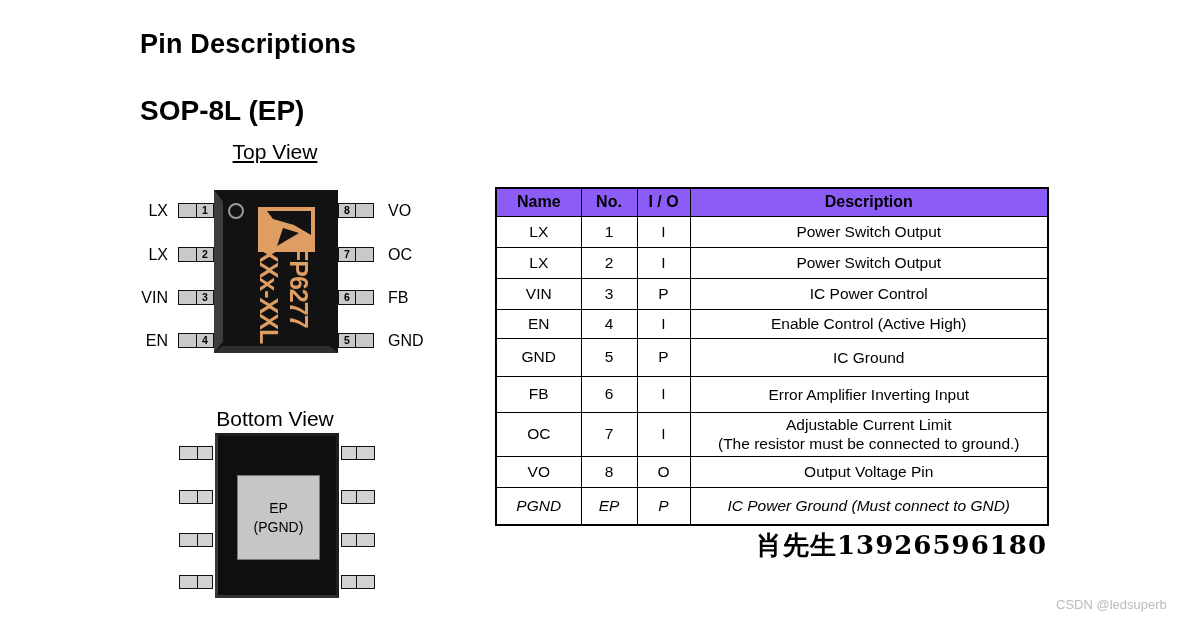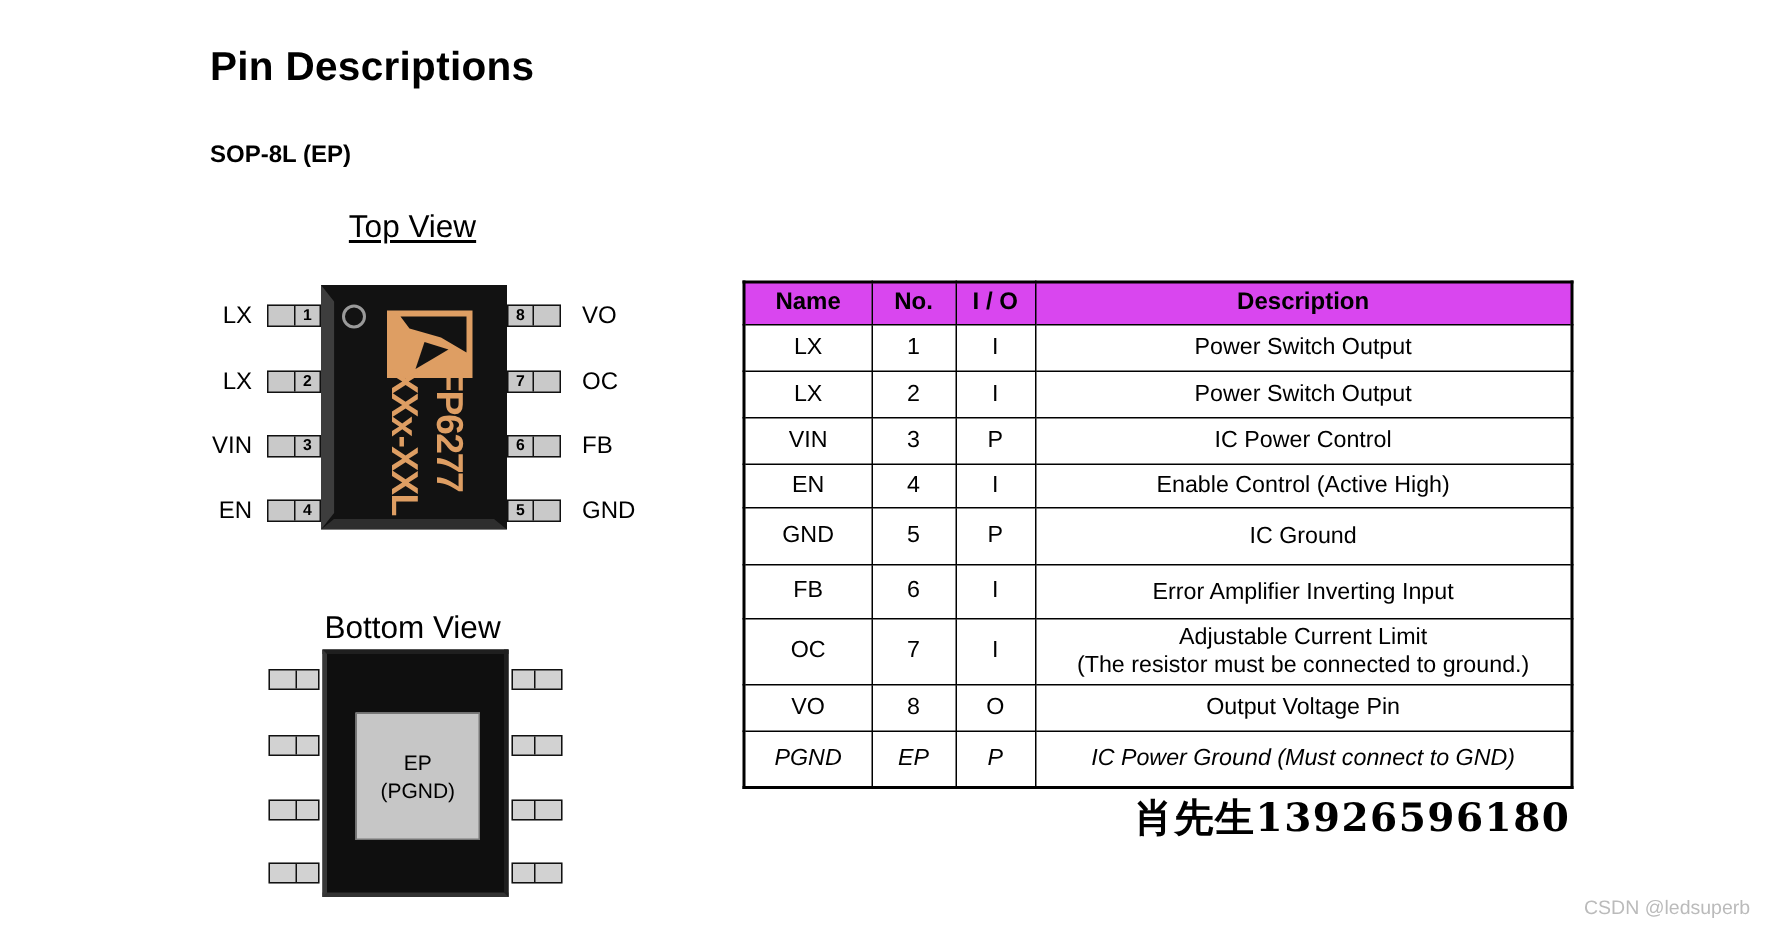--- a/index.html
+++ b/index.html
@@ -2,21 +2,21 @@
 <html><head>
 <meta charset="utf-8">
 <style>
   * { margin:0; padding:0; box-sizing:border-box; }
   html,body { background:#ffffff; }
   body { font-family:"Liberation Sans", sans-serif; color:#000; }
   .page { position:relative; width:1192px; height:623px; background:#fff; overflow:hidden; }
 
   
   .doc-title   { position:absolute; left:140px; top:29px;  font-size:27px; font-weight:bold; letter-spacing:0.2px; }
-  .pkg-title   { position:absolute; left:140px; top:95px;  font-size:16px; font-weight:bold; }
+  .pkg-title   { position:absolute; left:140px; top:95px;  font-size:28px; font-weight:bold; }
   .view-title  { position:absolute; width:200px; text-align:center; font-size:21px; }
   .top-view-title    { left:175px; top:140px;text-decoration:underline; }
   .bottom-view-title { left:175px; top:407px; }
 
   
   .chip-top { position:absolute; left:214px; top:190px; width:124px; height:163px; background:#121212; }
   .bevel-left   { position:absolute; left:0; top:0; width:9px; height:100%; background:#3d3d3d;
                   clip-path:polygon(0 0,100% 7%,100% 93%,0 100%); }
   .bevel-bottom { position:absolute; left:0; bottom:0; width:100%; height:7px; background:#2e2e2e;
                   clip-path:polygon(0 100%,100% 100%,93% 0,7% 0); }
@@ -52,21 +52,21 @@
   .bv-pin.right { left:341px; }
   .bv-pin .seg-a { flex:0 0 18px; }
   .bv-pin.left  .seg-a { border-right:1px solid #111; }
   .bv-pin.right .seg-a { border-right:1px solid #111; flex:0 0 15px; }
   .bv-pin .seg-b { flex:1 1 auto; }
 
   
   .pin-table-wrap { position:absolute; left:495px; top:187px; width:552px; }
   table.pin-table { border-collapse:collapse; width:552px; border:2px solid #000; table-layout:fixed; }
   table.pin-table th, table.pin-table td { border:1px solid #000; font-size:15.5px; padding:2px 4px; }
-  table.pin-table th { background:#d946ef; font-weight:bold; height:28px; font-size:16px; }
+  table.pin-table th { background:#8b5cf6; font-weight:bold; height:28px; font-size:16px; }
   col.c-name { width:85px; } col.c-no { width:56px; } col.c-io { width:53px; } col.c-desc { width:358px; }
   td.c-center { text-align:center; }
   td.c-desc { text-align:center; white-space:pre-line; line-height:19px; padding-left:5px; }
   tbody tr { height:31px; }
   tbody tr:nth-child(4) { height:29px; }
   tbody tr:nth-child(5) { height:38px; }
   tbody tr:nth-child(6) { height:36px; }
   tbody tr:nth-child(7) { height:44px; }
   tbody tr:nth-child(9) { height:38px;font-style:italic; }
 

